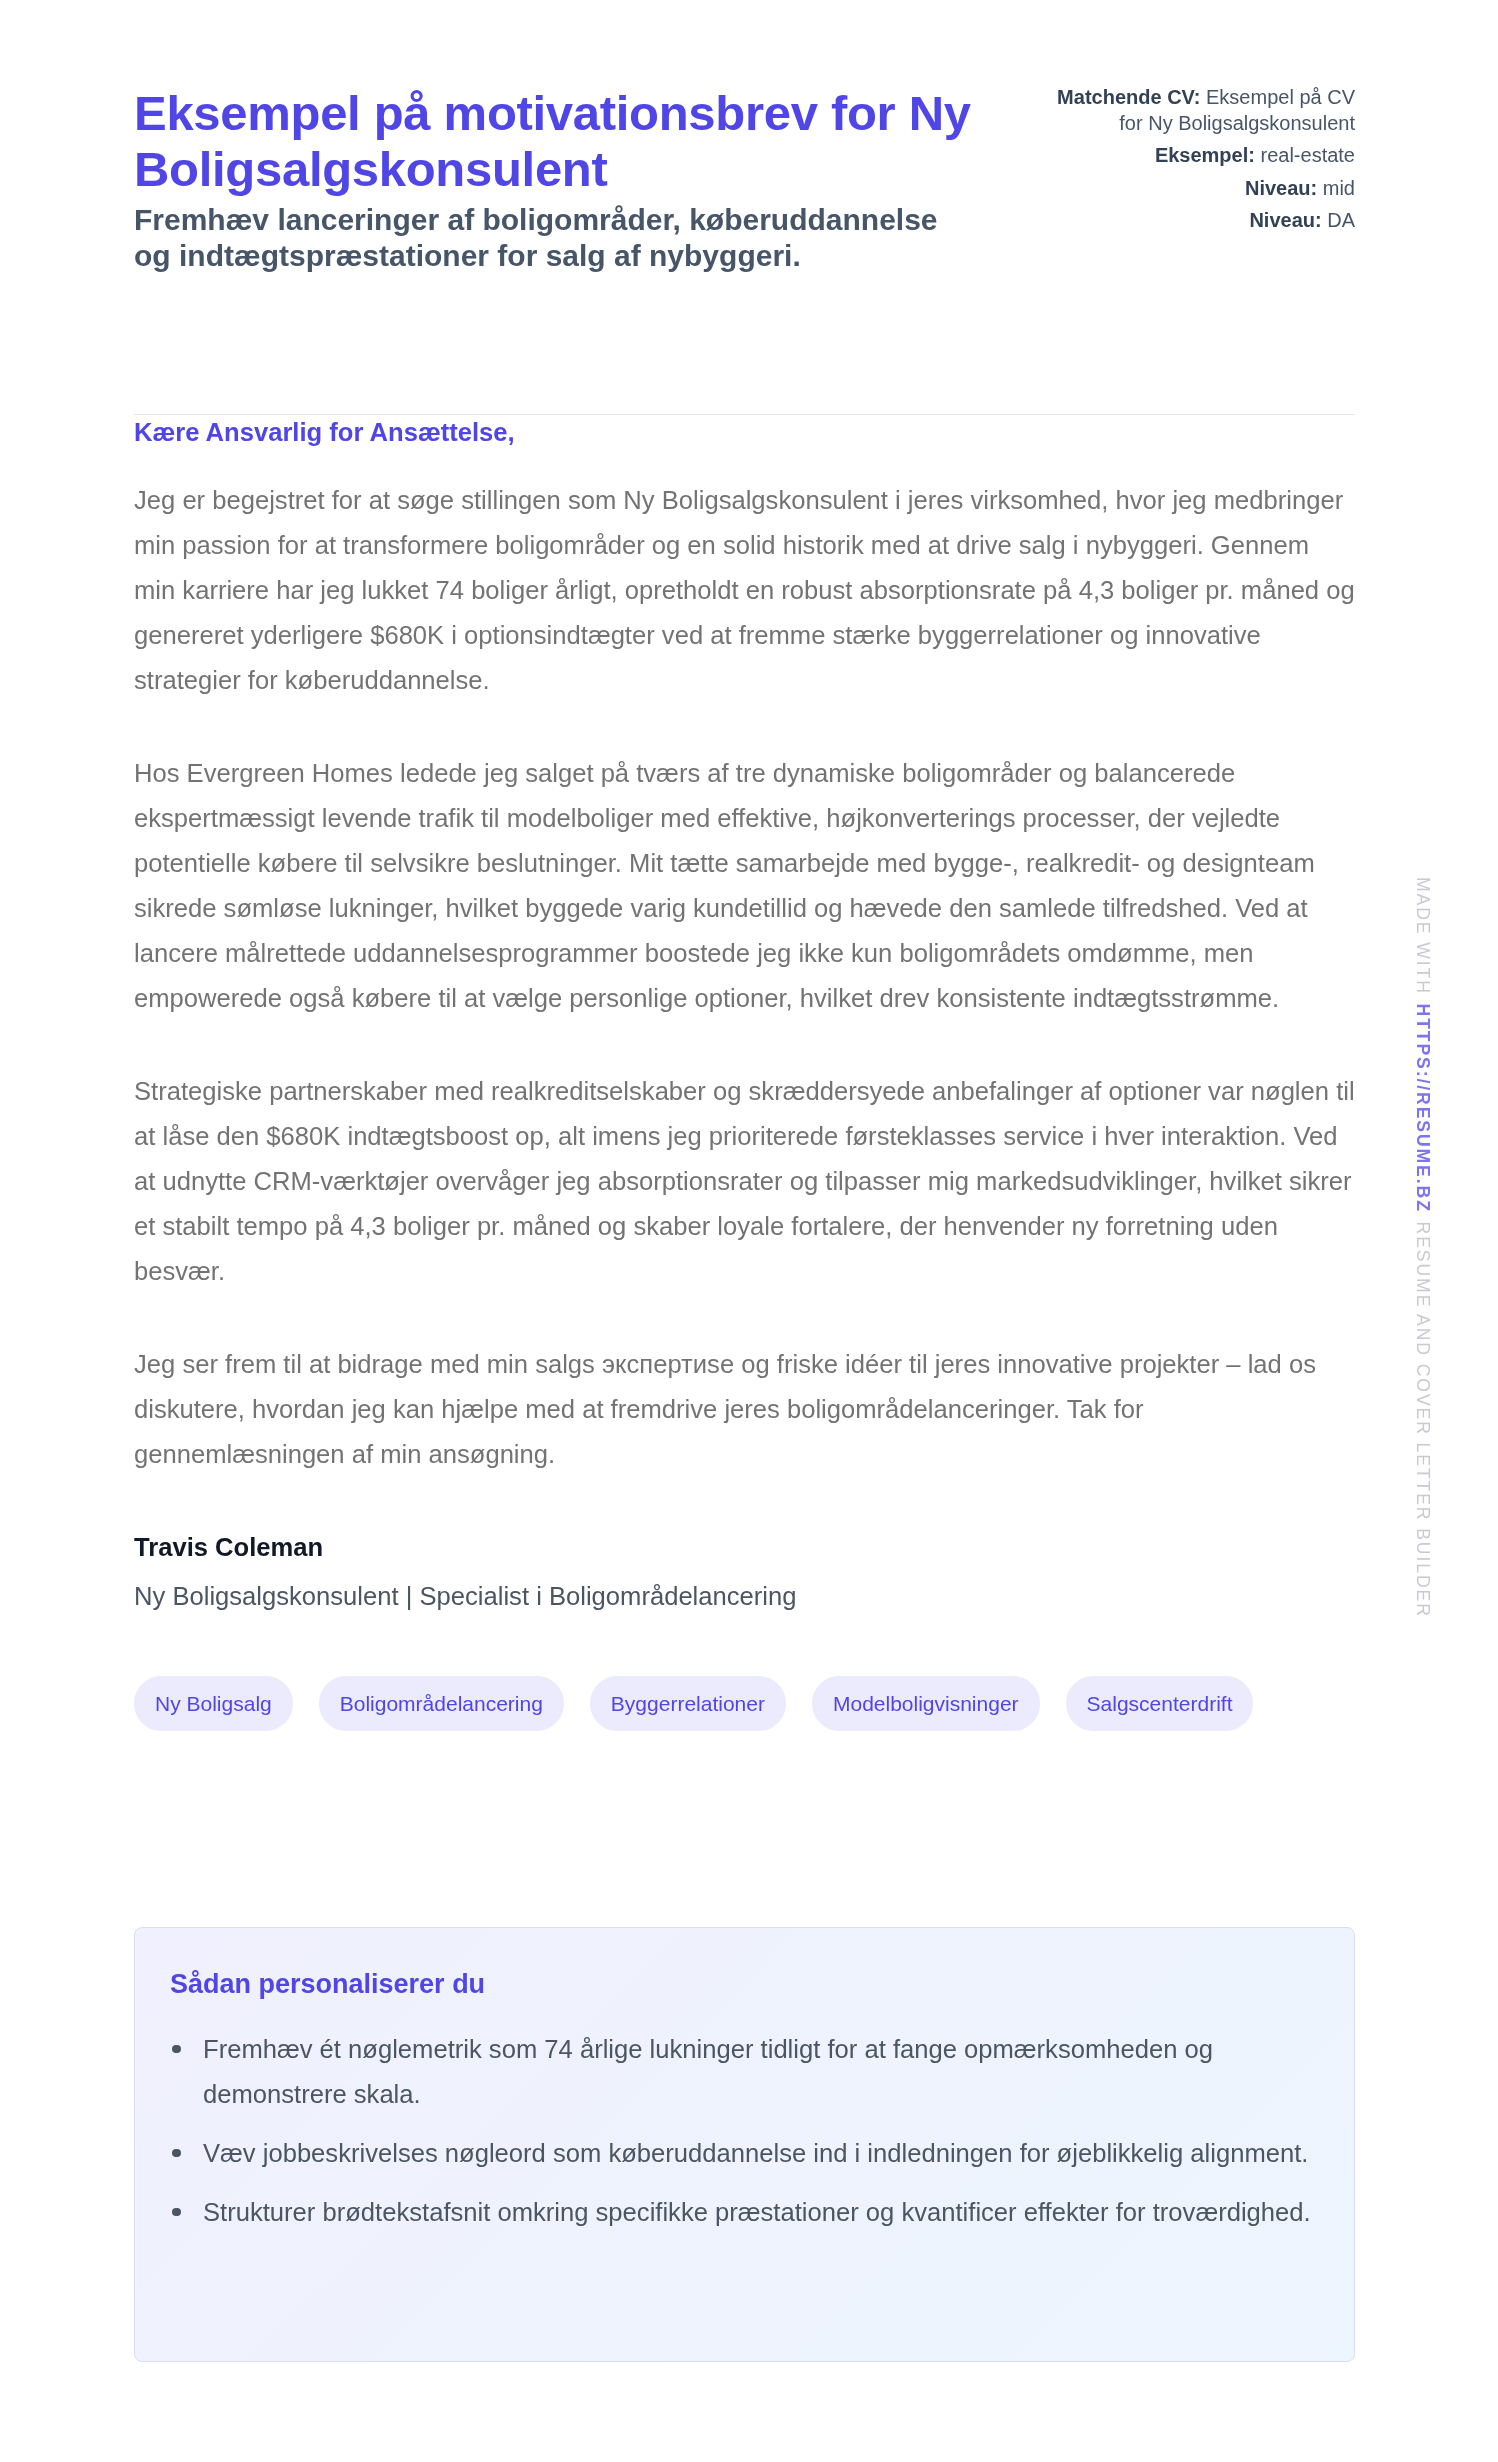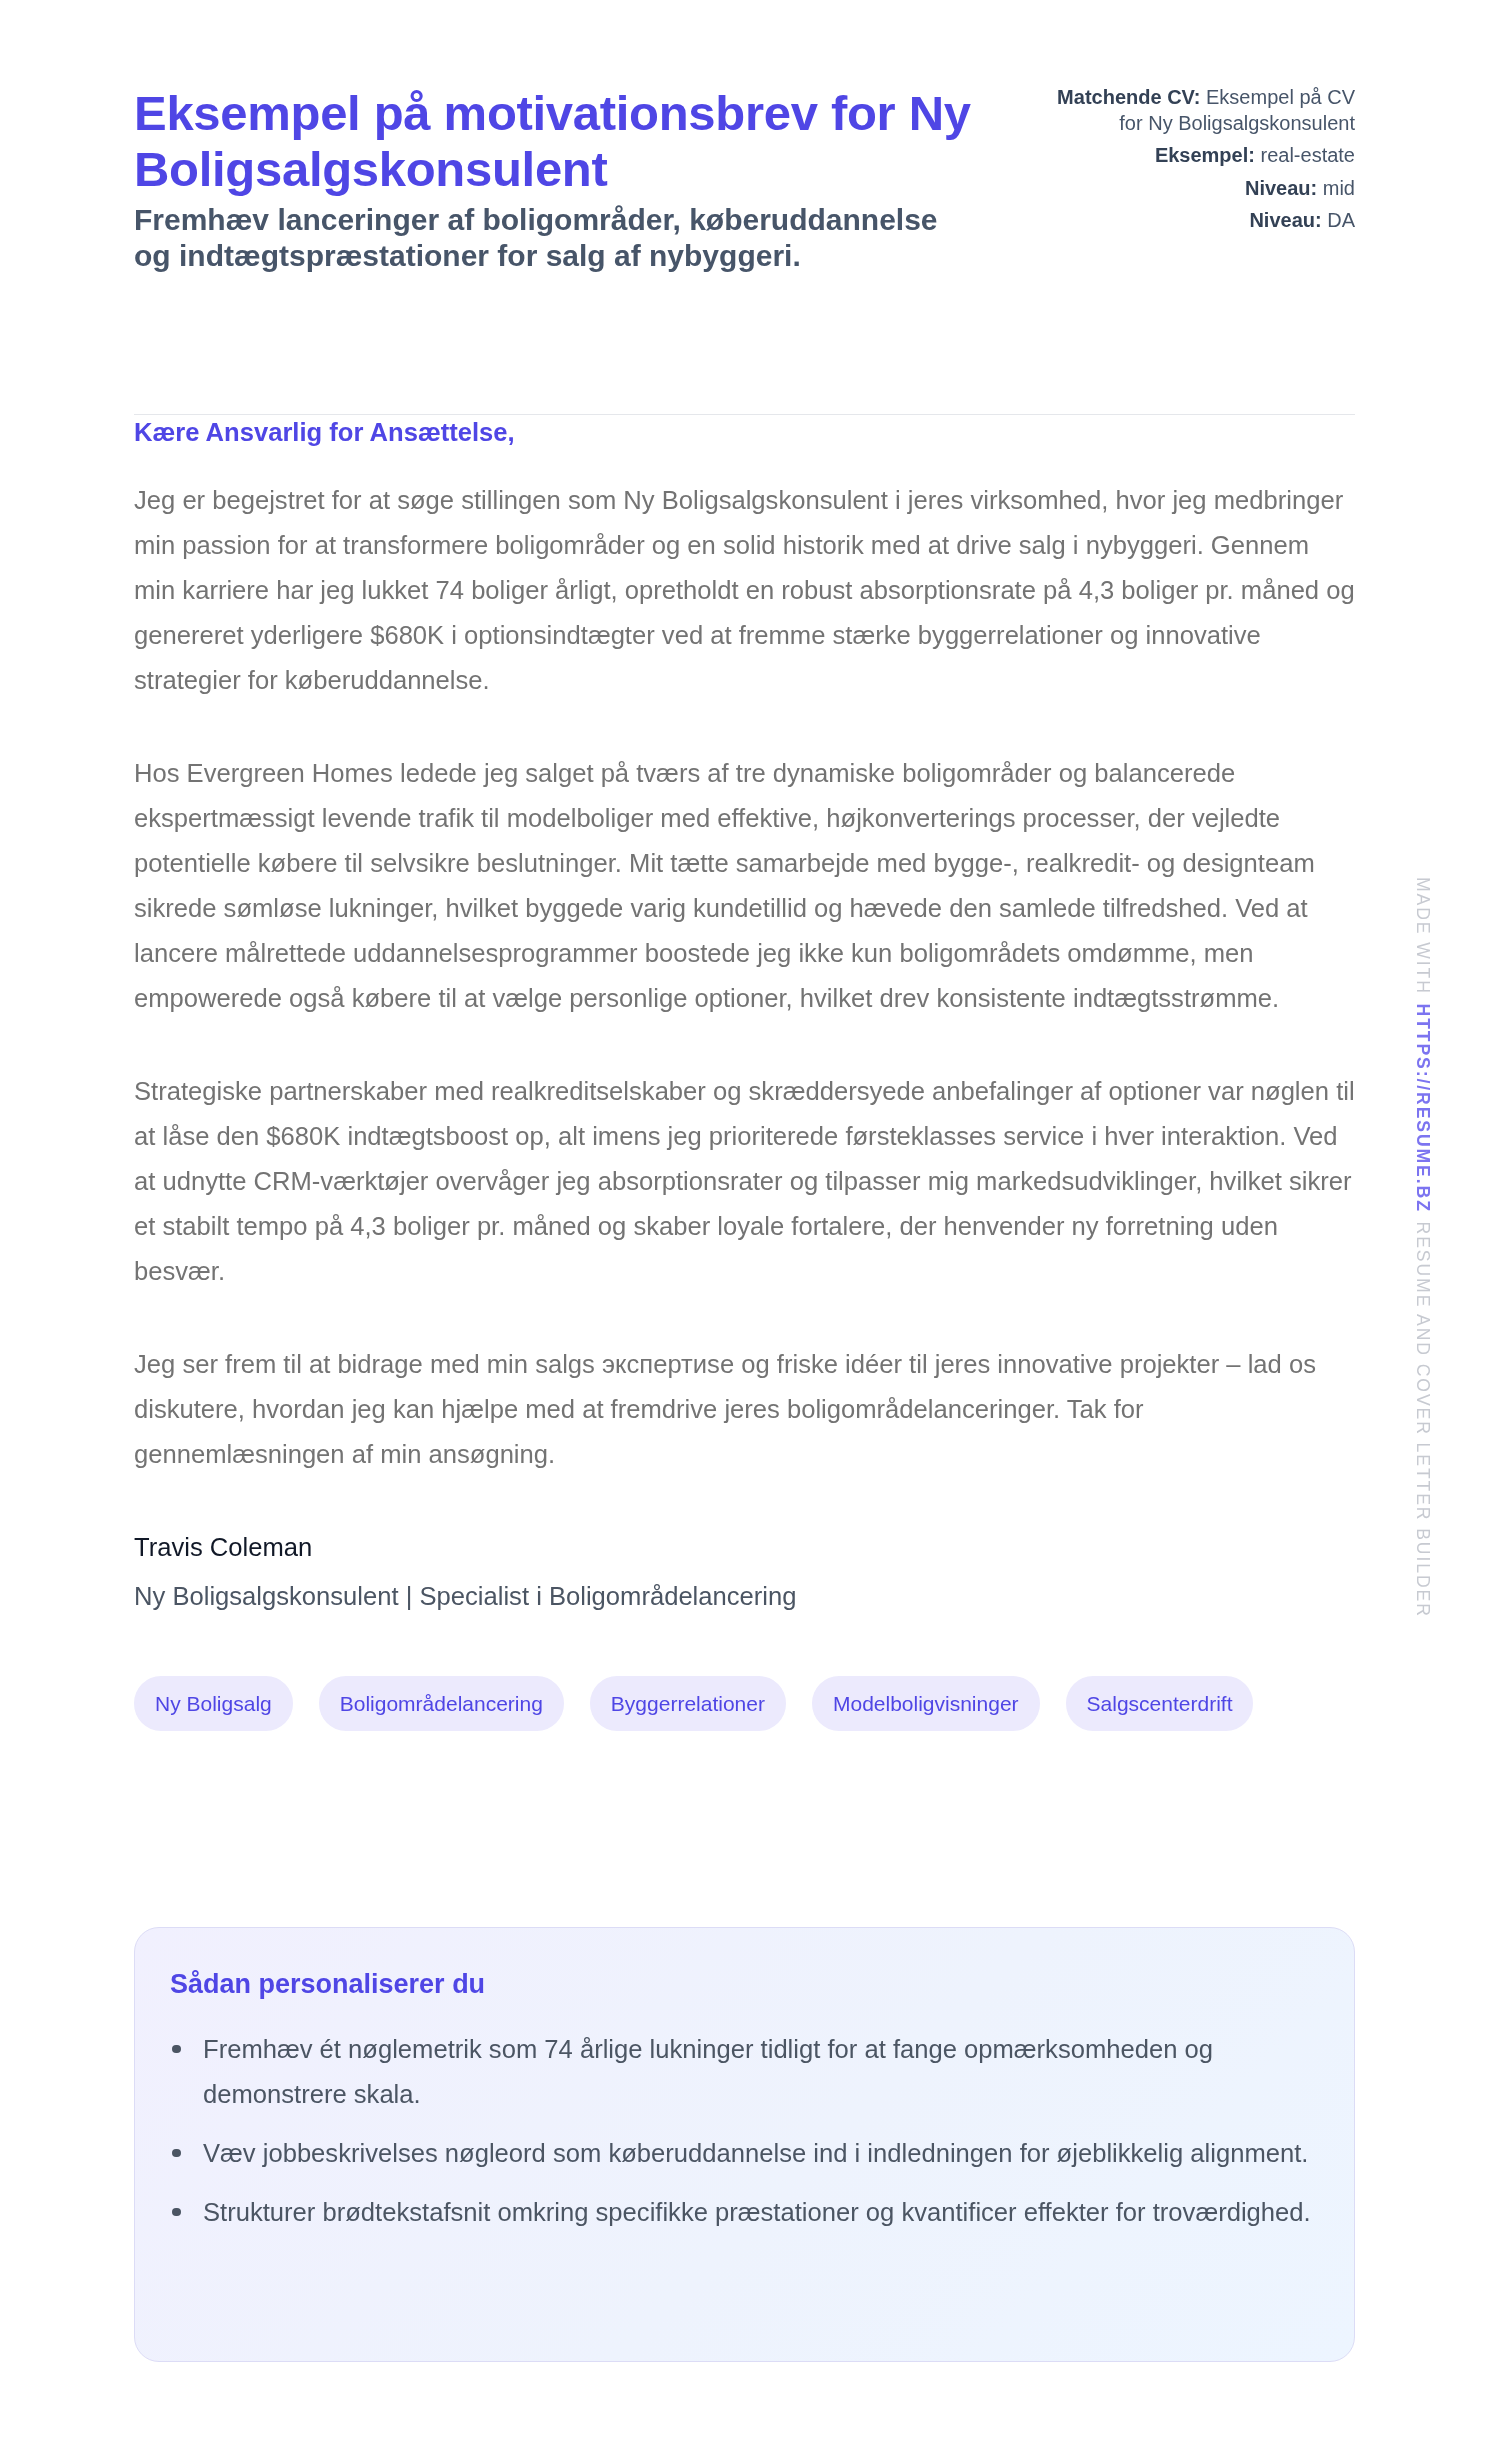--- a/index.html
+++ b/index.html
@@ -17,27 +17,27 @@
   .meta-row { line-height: 25.6px; margin-bottom: 7px; }
   .meta-row .k { font-weight: 700; color: #334155; }
   .meta-row.cv { line-height: 25.6px; }
 
   .salutation { font-size: 25.6px; line-height: 35px; font-weight: 700; color: #4f46e5; }
 
   .body { margin-top: 28px; }
   .para { font-size: 25.6px; line-height: 45px; color: #737373; margin-bottom: 48px; }
 
   .sign { margin-top: 53px; }
-  .sign-name { font-size: 25.6px; line-height: 35px; font-weight: 400; color: #111827; }
+  .sign-name { font-size: 25.6px; line-height: 35px; font-weight: 700; color: #111827; }
   .sign-title { margin-top: 14px; font-size: 25.6px; line-height: 35px; color: #4b5563; }
 
   .tags { margin-top: 62px; display: flex; flex-wrap: wrap; gap: 26px; align-items: flex-end; }
   .tag { height: 55px; padding: 0 21px; border-radius: 27px; background: #eceafd; color: #4f46e5; font-size: 21px; display: flex; align-items: center; }
 
-  .tips { position: absolute; left: 0; top: 1927px; width: 1221px; height: 435px; border: 1.8px solid #dcdcf6; border-radius: 25px;
+  .tips { position: absolute; left: 0; top: 1927px; width: 1221px; height: 435px; border: 1.8px solid #dcdcf6; border-radius: 8px;
           background: linear-gradient(135deg, #f1f0fe 0%, #eef3fd 55%, #edf5ff 100%); padding: 39px 35px 0 35px; }
   .tips-title { font-size: 27px; line-height: 35px; font-weight: 700; color: #4f46e5; }
   .tips-list { margin-top: 25px; list-style: none; }
   .tips-item { position: relative; padding-left: 33px; font-size: 25.6px; line-height: 45px; color: #4b5563; margin-bottom: 14px; }
   .tips-item .bullet { position: absolute; left: 1.8px; top: 17.6px; width: 8.8px; height: 8.8px; border-radius: 50%; background: #4b5563; }
 
   .watermark { position: absolute; left: 1410px; top: 877px; width: 26.4px; height: 723px; }
   .watermark-inner { position: absolute; left: 0; top: 0; transform-origin: 0 0; transform: translate(26.4px, 0) rotate(90deg);
                      white-space: nowrap; font-size: 17.6px; line-height: 26.4px; letter-spacing: 1.9px; color: #c7cad1; font-weight: 400; }
   .watermark-inner .link { color: #7c74f0; font-weight: 700; margin: 0 8.8px; }

